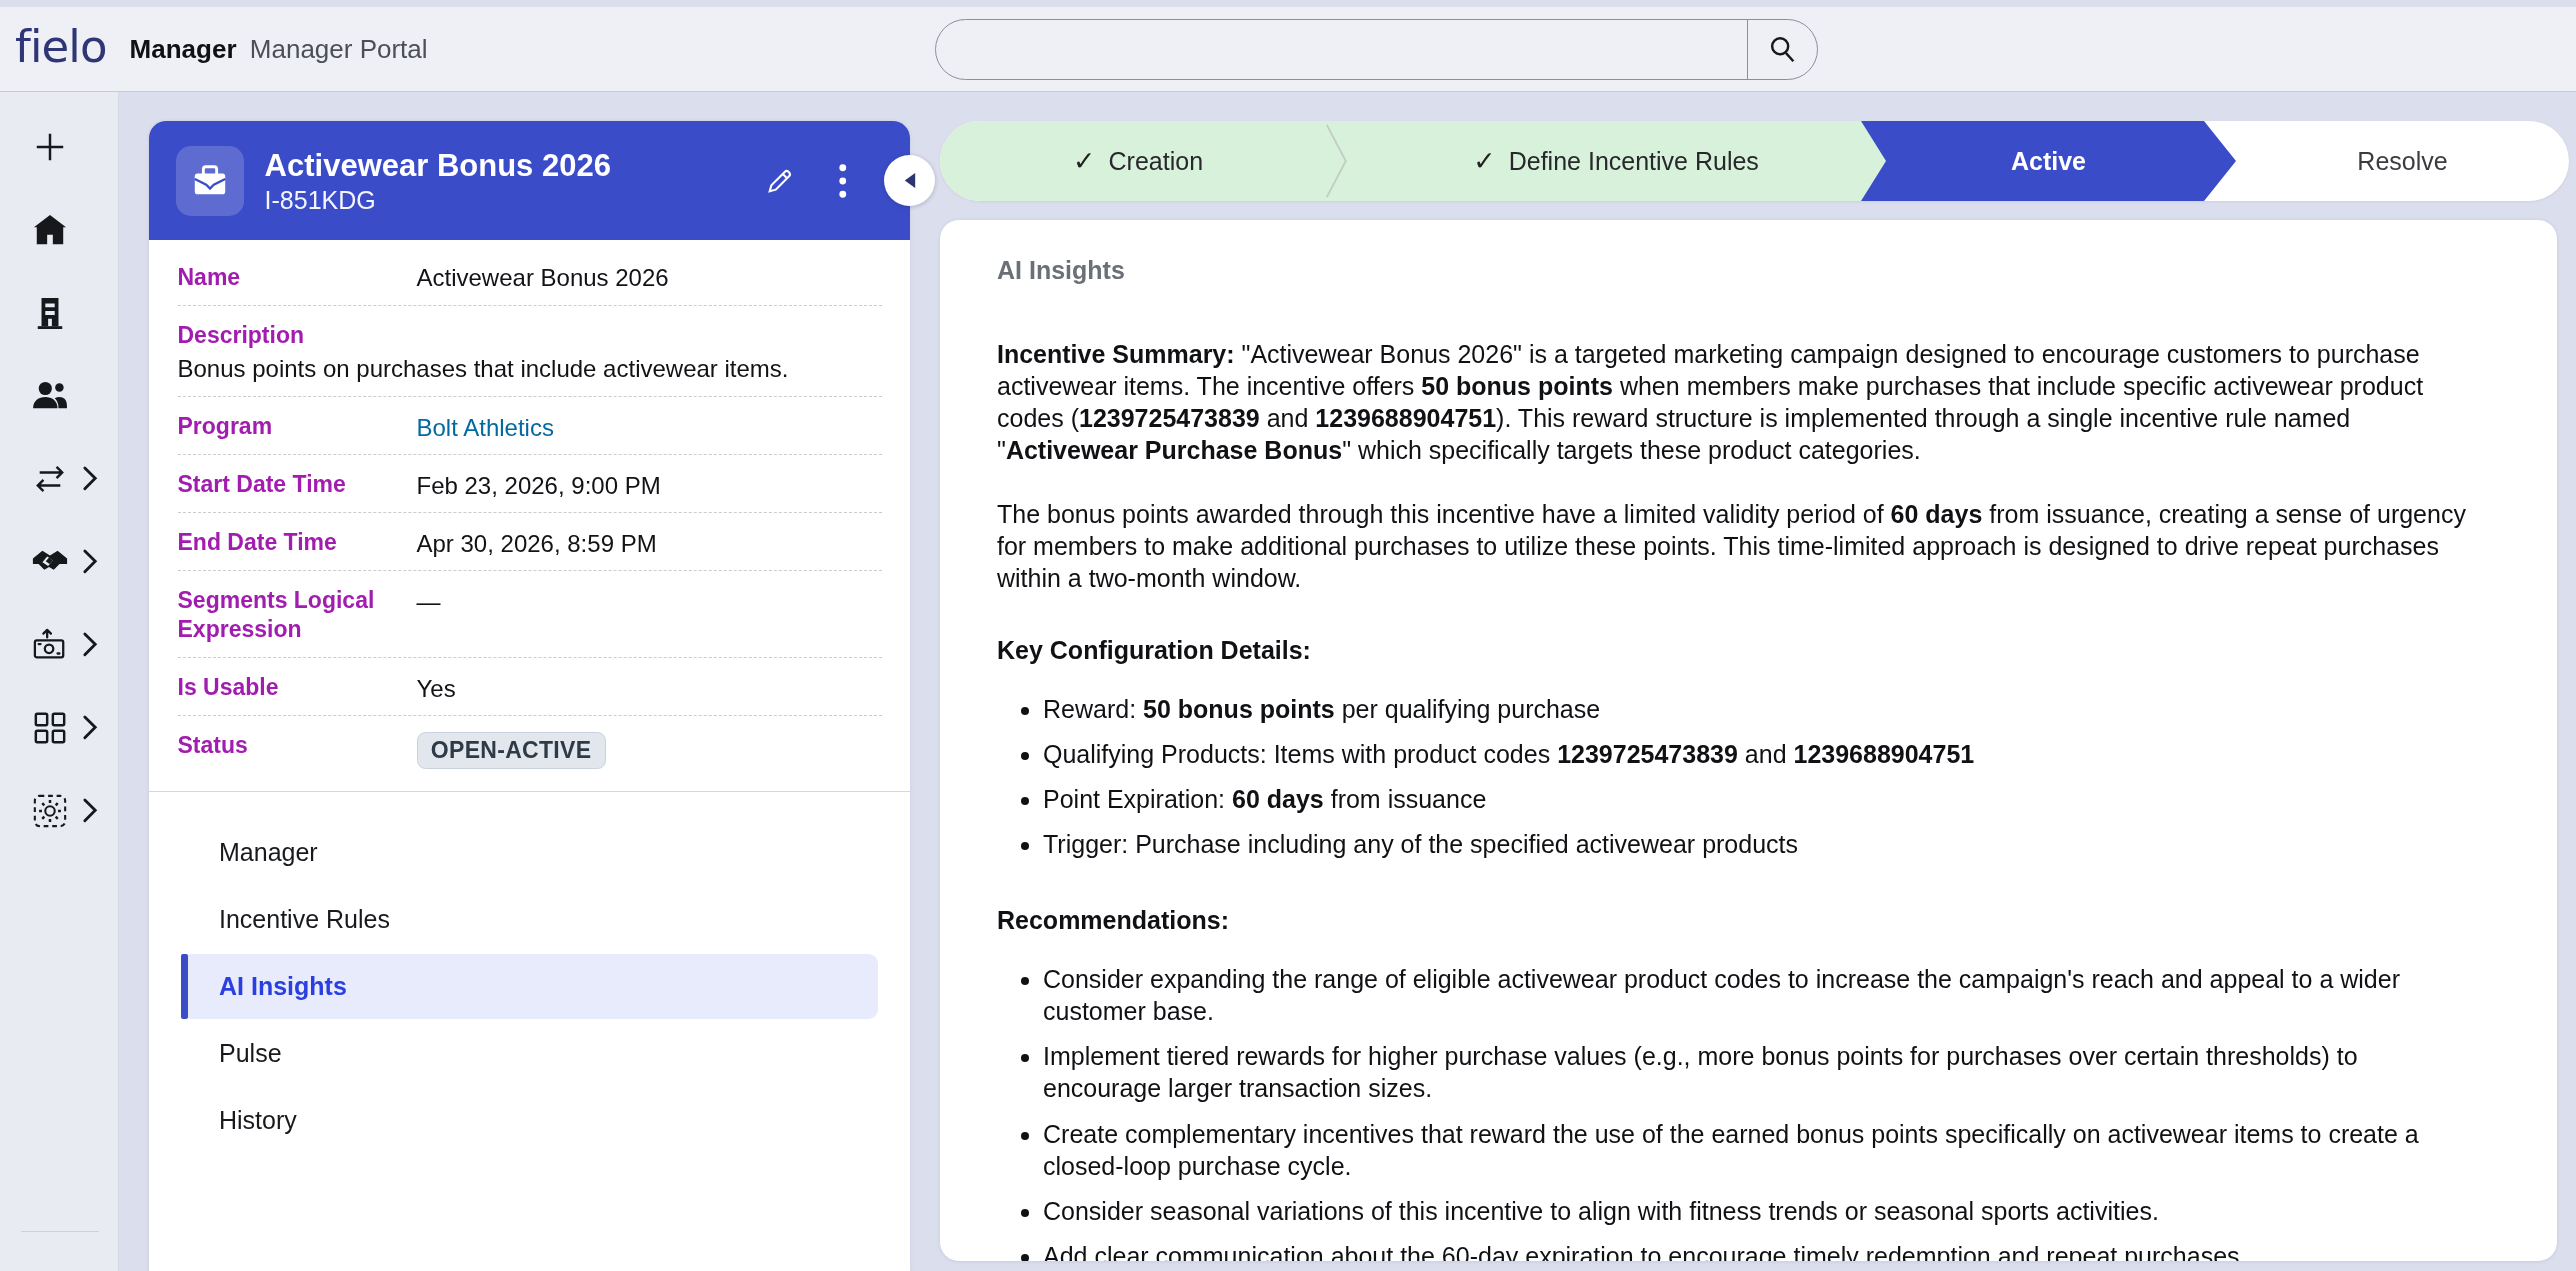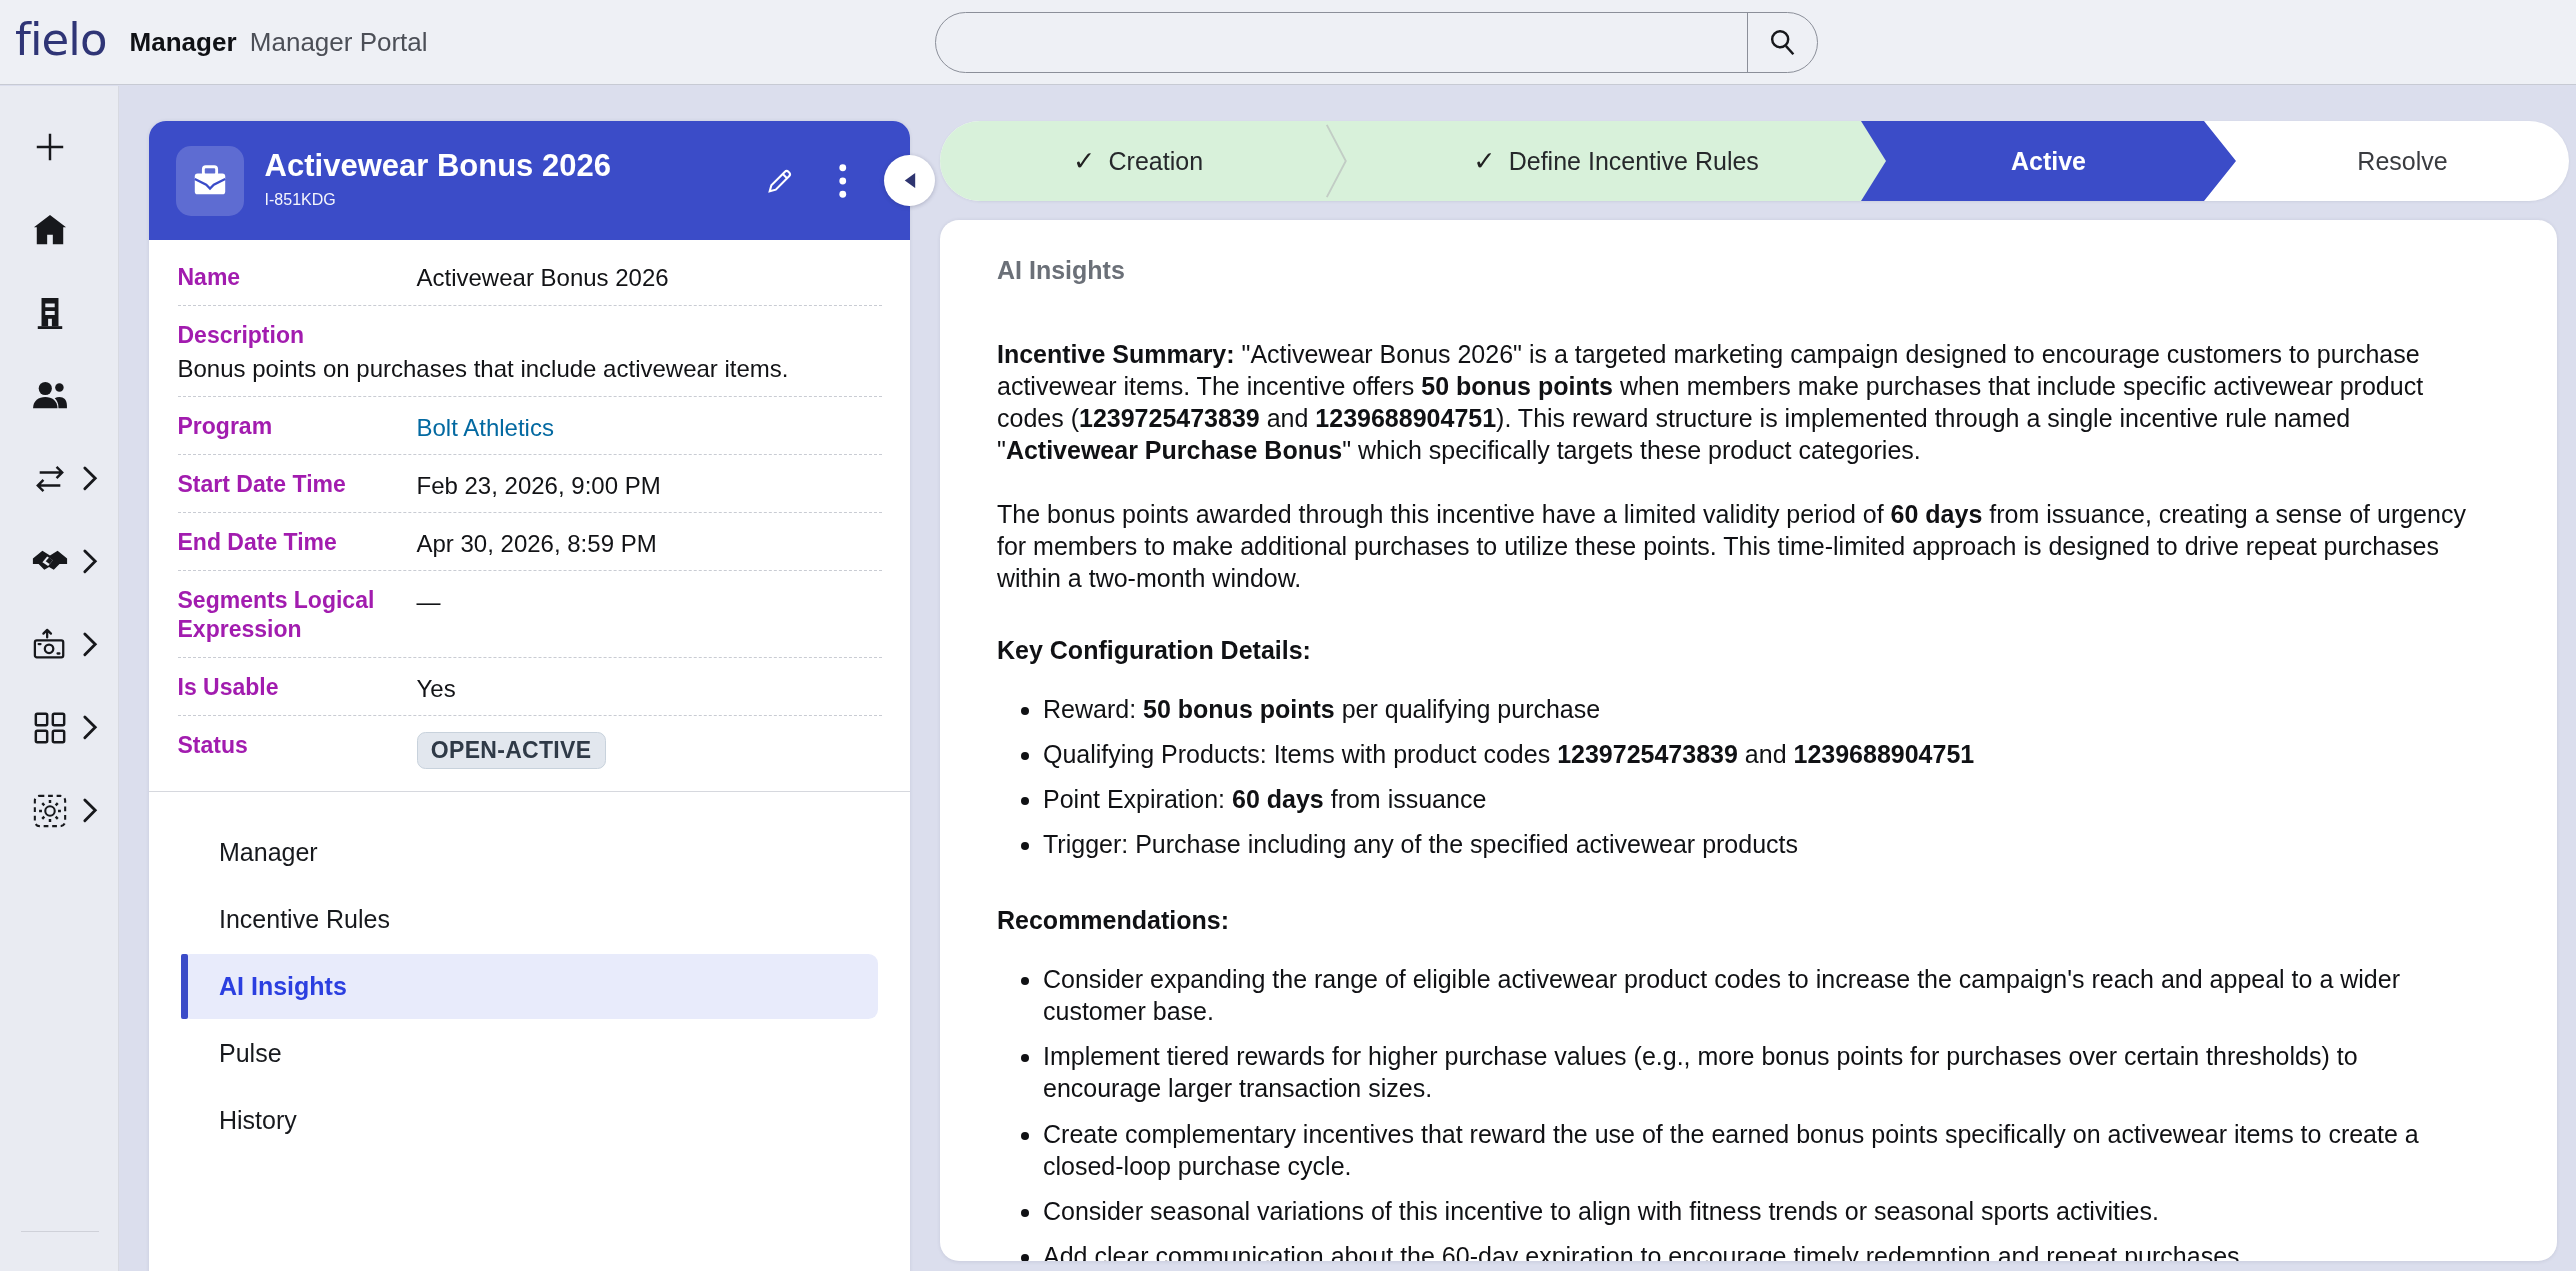--- a/index.html
+++ b/index.html
@@ -3,21 +3,21 @@
 <meta charset="utf-8">
 <style>
   * { margin:0; padding:0; box-sizing:border-box; }
   html,body { width:2576px; height:1272px; }
   body {
     font-family:"Liberation Sans","DejaVu Sans",sans-serif;
     background:#dbdeed; color:#121316; overflow:hidden; position:relative;
   }
   
   .app-header{
-    position:absolute; top:0; left:0; width:2576px; height:85px;
+    position:absolute; top:7px; left:0; width:2576px; height:85px;
     background:#eef0f5; border-bottom:0.9px solid #c7cad3;
     display:flex; align-items:center; z-index:30;
   }
   .logo{ font-family:"DejaVu Sans",sans-serif; font-size:45px; color:#2f3576;
          letter-spacing:-0.9px; margin:0 0 5.7px 15px; font-weight:400;}
   .product{ font-size:26px; font-weight:bold; color:#0f1115; margin-left:23px;}
   .subtitle{ font-size:26px; color:#4c4f57; margin-left:13.3px;text-align:center;}
   .search-pill{
     position:absolute; left:935px; top:12.3px; width:883px; height:61px;
     border:1.9px solid #8b8f99; border-radius:32px; display:flex; background:transparent;
@@ -51,21 +51,21 @@
   .record-head{
     height:119px; background:#3b4cc8; border-radius:17px 17px 0 0;
     display:flex; align-items:center; padding:0 26.6px; position:relative;
   }
   .rec-type{
     width:68px; height:70px; background:rgba(255,255,255,.18); border-radius:15px;
     display:flex; align-items:center; justify-content:center; flex:none;
   }
   .rec-titles{ margin-left:21px; flex:1; min-width:0;}
   .rec-title{ color:#fff; font-size:31px; font-weight:bold; line-height:38px;}
-  .rec-id{ color:rgba(255,255,255,.95); font-size:16px; line-height:30px;}
+  .rec-id{ color:rgba(255,255,255,.95); font-size:25px; line-height:30px;}
   .head-act{ display:flex; align-items:center; gap:36px; margin-right:32px;}
   .icon-btn{ background:none; border:none; cursor:pointer; display:flex; padding:3.8px;}
   .collapse-btn{
     position:absolute; right:-25px; top:34px; width:51px; height:51px; border-radius:50%;
     background:#fff; border:none; box-shadow:0 0.9px 4.7px rgba(30,35,70,.25);
     display:flex; align-items:center; justify-content:center; cursor:pointer;
   }
   
   .fields{ padding:7.6px 28.5px 1.9px; }
   .frow{ display:flex; padding:15px 0 12.3px; border-bottom:0.9px dashed #c9ccd3; }

